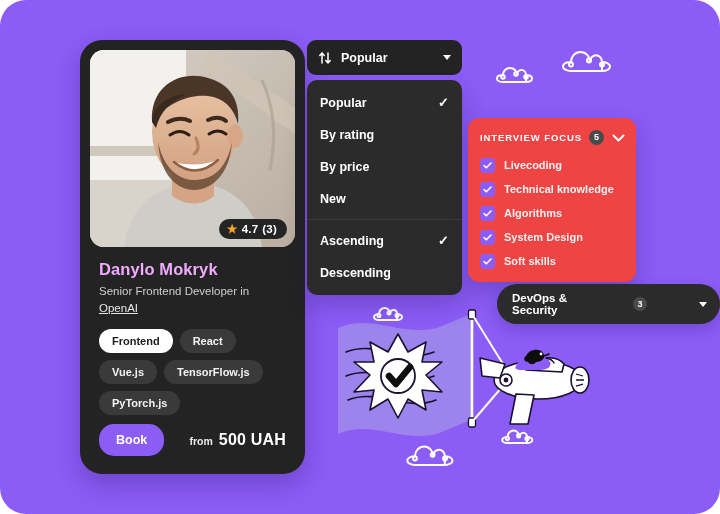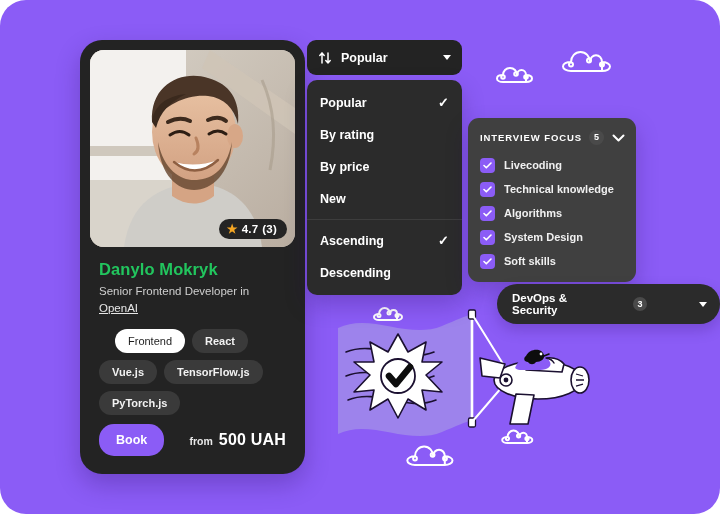--- a/index.html
+++ b/index.html
@@ -52,42 +52,42 @@
     color: #fff;
     border-radius: 999px;
     padding: 4px 10px 4px 8px;
     font-size: 11.5px;
     font-weight: 700;
     letter-spacing: .2px;
   }
   .star { color: #F5A623; font-size: 12px; line-height: 1; }
 
   .name {
-    color: #22c55e; font-size: 16.5px; font-weight: 700;
+    color: #f0abfc; font-size: 16.5px; font-weight: 700;
     margin: 13px 0 0 9px; letter-spacing: .1px;
   }
   .role {
     color: #cfcfcf; font-size: 11.5px; font-weight: 400;
     margin: 4px 0 0 9px; line-height: 1.45;
   }
   .role .company {
     color: #e6e6e6;
     text-decoration: underline;
     cursor: pointer;
   }
 
   .tags { margin: 13px 0 0 9px; display: flex; flex-wrap: wrap; gap: 7px; width: 200px; }
   .tag {
     background: #3a3a3a; color: #f2f2f2;
     border-radius: 999px;
     font-size: 11px; font-weight: 700;
     padding: 6px 13px;
     white-space: nowrap;
   }
-  .tag.active { background: #ffffff; color: #1d1d1d; font-weight: 400; margin-left: 16px; }
+  .tag.active { background: #ffffff; color: #1d1d1d; font-weight: 700; }
 
   .card-footer {
     position: absolute;
     left: 19px; right: 19px; bottom: 18px;
     display: flex; align-items: center; justify-content: space-between;
   }
   .book-btn {
     background: #8B5CF6; color: #fff;
     border: none; border-radius: 15px;
     font-family: inherit;
@@ -130,21 +130,21 @@
     font-size: 12.5px; font-weight: 700;
     cursor: pointer;
   }
   .menu-item .check { font-size: 13px; color: #fff; }
   .menu-sep { height: 1px; background: #3d3d3d; margin: 4px 0; }
 
   
   #focus-panel {
     position: absolute; left: 468px; top: 118px;
     width: 168px;
-    background: #404040;
+    background: #ef4444;
     border-radius: 11px;
     padding: 10px 0 9px 0;
     box-shadow: 0 10px 22px rgba(40,10,90,0.25);
   }
   .focus-head {
     display: flex; align-items: center;
     padding: 0 11px 0 12px;
     margin-bottom: 7px;
     cursor: pointer;
   }

